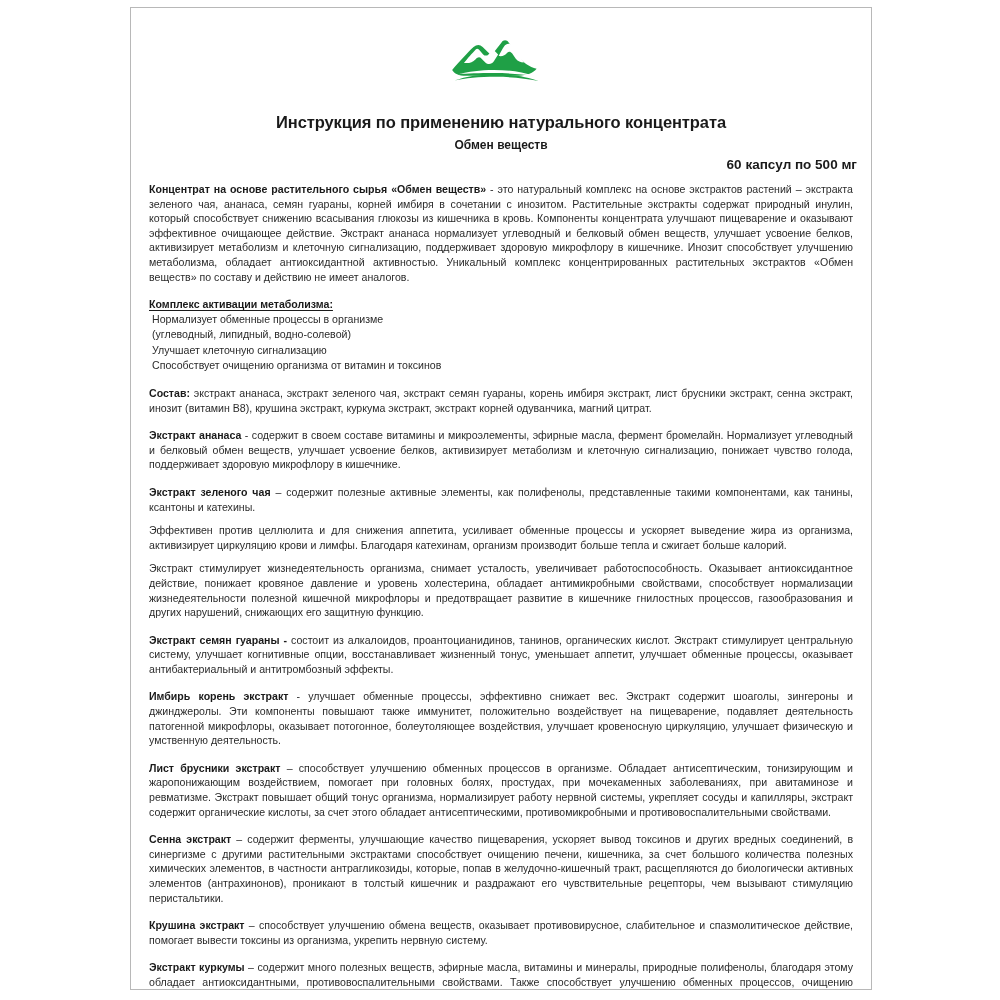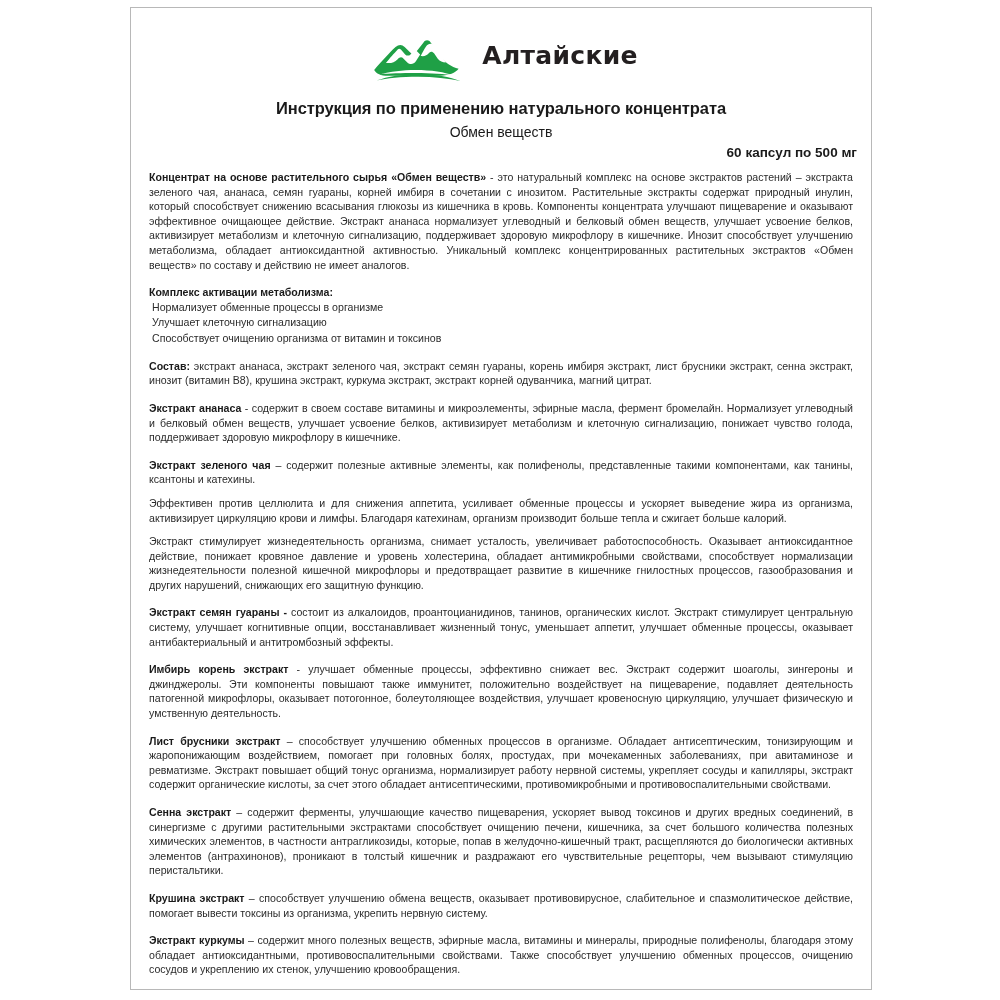--- a/index.html
+++ b/index.html
@@ -59,27 +59,27 @@
     letter-spacing: 0.3px;
     color: #231f20;
   }
 
   
   .doc-title {
     text-align: center;
     font-weight: 700;
     font-size: 16.5px;
     color: #1a1a1a;
-    margin: 7px 0 0 0;
+    margin: 21px 0 0 0;
     letter-spacing: -0.1px;
   }
   .doc-subtitle {
     text-align: center;
-    font-weight: 400;
-    font-size: 14px;
+    font-weight: 700;
+    font-size: 12px;
     color: #1a1a1a;
     margin: 6px 0 0 0;
   }
   .doc-dosage {
     text-align: right;
     font-weight: 700;
     font-size: 13.5px;
     color: #1a1a1a;
     margin: 5px 0 0 0;
   }
@@ -101,20 +101,21 @@
   p.para + p.para { margin-top: 9px; }
   .gap-md { height: 13px; }
 
   b.lead { font-weight: 700; color: #1a1a1a; }
 
   .sect-head {
     font-size: 10.6px;
     line-height: 15px;
     font-weight: 700;
     color: #1a1a1a;
+    text-decoration: underline;
     text-underline-offset: 1.5px;
     margin: 0;
   }
   .bullet-line {
     font-size: 10.6px;
     line-height: 15.2px;
     color: #2b2b2b;
     margin: 0;
     padding-left: 3px;
     text-align: left;
@@ -128,36 +129,36 @@
 
     <div class="logo-row">
       <svg class="logo-mark" viewBox="0 0 200 116" aria-hidden="true">
         <path fill="#1FA046" d="M18 84 C30 70 46 52 58 41 C64 36 70 36 75 41 L86 52 C89 55 93 55 96 51 L110 33 C114 27 120 27 124 33 L139 55 C149 70 163 78 176 82 C170 90 158 94 142 95 L44 95 C30 95 22 91 18 84 Z"></path>
         <path fill="#ffffff" d="M60 48 C56 52 47 62 40 71 C50 72 56 70 62 64 C66 60 69 59 73 63 L80 70 C85 75 92 74 96 68 L104 55 L99 50 C96 47 92 47 89 51 L86 55 C83 58 79 58 76 55 L68 46 C65 43 63 44 60 48 Z"></path>
         <path fill="#ffffff" d="M115 40 C112 44 108 52 105 58 C112 59 117 57 121 52 C124 49 127 49 130 53 L137 63 C141 68 146 70 152 70 C147 62 139 50 133 41 C128 34 120 33 115 40 Z"></path>
         <path fill="#ffffff" d="M30 92 C48 87 70 84 96 84 C124 84 150 88 170 95 C150 92 124 90 96 90 C68 90 46 91 30 92 Z"></path>
         <path fill="#1FA046" d="M22 104 C44 96 70 92 100 92 C132 92 160 97 180 105 C156 100 130 97 100 97 C68 97 42 100 22 104 Z"></path>
       </svg>
       <div class="logo-words">
-        <span>Алтайские</span>
       </div>
     </div>
 
     <div class="doc-title">Инструкция по применению натурального концентрата</div>
     <div class="doc-subtitle">Обмен веществ</div>
     <div class="doc-dosage">60 капсул по 500 мг</div>
 
     <div class="body-wrap">
 
       <p class="para"><b class="lead">Концентрат на основе растительного сырья «Обмен веществ»</b><span> - это натуральный комплекс на основе экстрактов растений – экстракта зеленого чая, ананаса, семян гуараны, корней имбиря в сочетании с инозитом. Растительные экстракты содержат природный инулин, который способствует снижению всасывания глюкозы из кишечника в кровь. Компоненты концентрата улучшают пищеварение и оказывают эффективное очищающее действие. Экстракт ананаса нормализует углеводный и белковый обмен веществ, улучшает усвоение белков, активизирует метаболизм и клеточную сигнализацию, поддерживает здоровую микрофлору в кишечнике. Инозит способствует улучшению метаболизма, обладает антиоксидантной активностью. Уникальный комплекс концентрированных растительных экстрактов «Обмен веществ» по составу и действию не имеет аналогов.</span></p>
 
       <div class="gap-md"></div>
 
       <div class="sect-head">Комплекс активации метаболизма:</div>
       <div class="bullet-line">Нормализует обменные процессы в организме</div>
+      <div class="bullet-line">(углеводный, липидный, водно-солевой)</div>
       <div class="bullet-line">Улучшает клеточную сигнализацию</div>
       <div class="bullet-line">Способствует очищению организма от витамин и токсинов</div>
 
       <div class="gap-md"></div>
 
       <p class="para"><b class="lead">Состав:</b><span> экстракт ананаса, экстракт зеленого чая, экстракт семян гуараны, корень имбиря экстракт, лист брусники экстракт, сенна экстракт, инозит (витамин В8), крушина экстракт, куркума экстракт, экстракт корней одуванчика, магний цитрат.</span></p>
 
       <div class="gap-md"></div>
 
       <p class="para"><b class="lead">Экстракт ананаса</b><span> - содержит в своем составе витамины и микроэлементы, эфирные масла, фермент бромелайн. Нормализует углеводный и белковый обмен веществ, улучшает усвоение белков, активизирует метаболизм и клеточную сигнализацию, понижает чувство голода, поддерживает здоровую микрофлору в кишечнике.</span></p>

